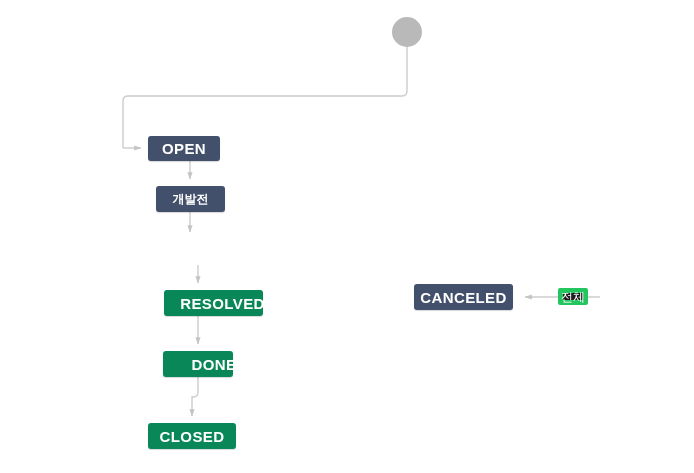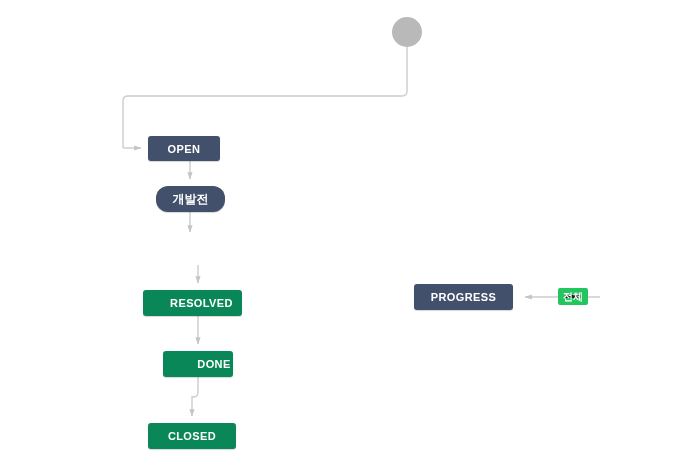--- a/index.html
+++ b/index.html
@@ -27,42 +27,42 @@
   }
   .node {
     position: absolute;
     box-sizing: border-box;
     display: flex;
     align-items: center;
     justify-content: center;
     border-radius: 3px;
     color: #ffffff;
     font-weight: bold;
-    font-size: 11px;
+    font-size: 15px;
     letter-spacing: 0.4px;
     white-space: nowrap;
     box-shadow: 0 1px 1px rgba(0,0,0,0.16);
   }
   .node.slate   { background: #43506b; }
   .node.blue    { background: #0d52c7; }
   .node.green   { background: #098759; }
   .node.korean  { font-size: 12px; letter-spacing: 0; }
 
   .edge-label {
     position: absolute;
     box-sizing: border-box;
     display: flex;
     align-items: center;
     justify-content: center;
     background: #1d1d1d;
     color: #ffffff;
-    border: 7px solid #22c55e;
+    border: 5px solid #22c55e;
     border-radius: 2px;
-    font-size: 10px;
-    font-weight: bold;
+    font-size: 12px;
+    font-weight: normal;
     white-space: nowrap;
     line-height: 1;
   }
 
   .start-node {
     position: absolute;
     border-radius: 50%;
     background: #b9b9b9;
   }
 </style>
@@ -93,38 +93,38 @@
 
     <path d="M 600 297 L 525 297" fill="none" stroke="#cccccc" stroke-width="1.4" marker-end="url(#arrowhead)"></path>
   </svg>
 
   <div class="start-node" style="left:392px; top:17px; width:30px; height:30px;"></div>
 
   <div class="node slate" style="left:148px; top:136px; width:72px; height:25px;">
     <span>OPEN</span>
   </div>
 
-  <div class="node slate korean" style="left:156px; top:186px; width:69px; height:26px;border-radius:12px;">
+  <div class="node slate korean" style="left:156px; top:186px; width:69px; height:26px;">
     <span>개발전</span>
   </div>
 
 
-  <div class="node green" style="left:143px; top:290px; width:99px; height:26px;padding-left:18px;">
+  <div class="node green" style="left:164px; top:290px; width:99px; height:26px;padding-left:18px;">
     <span>RESOLVED</span>
   </div>
 
   <div class="node green" style="left:163px; top:351px; width:70px; height:26px;padding-left:32px;">
     <span>DONE</span>
   </div>
 
   <div class="node green" style="left:148px; top:423px; width:88px; height:26px;">
     <span>CLOSED</span>
   </div>
 
   <div class="node slate" style="left:414px; top:284px; width:99px; height:26px;">
-    <span>PROGRESS</span>
+    <span>CANCELED</span>
   </div>
 
   <div class="edge-label" style="left:558px; top:288px; width:30px; height:17px;">
     <span>전체</span>
   </div>
 
 </div>
 
 </body></html>

